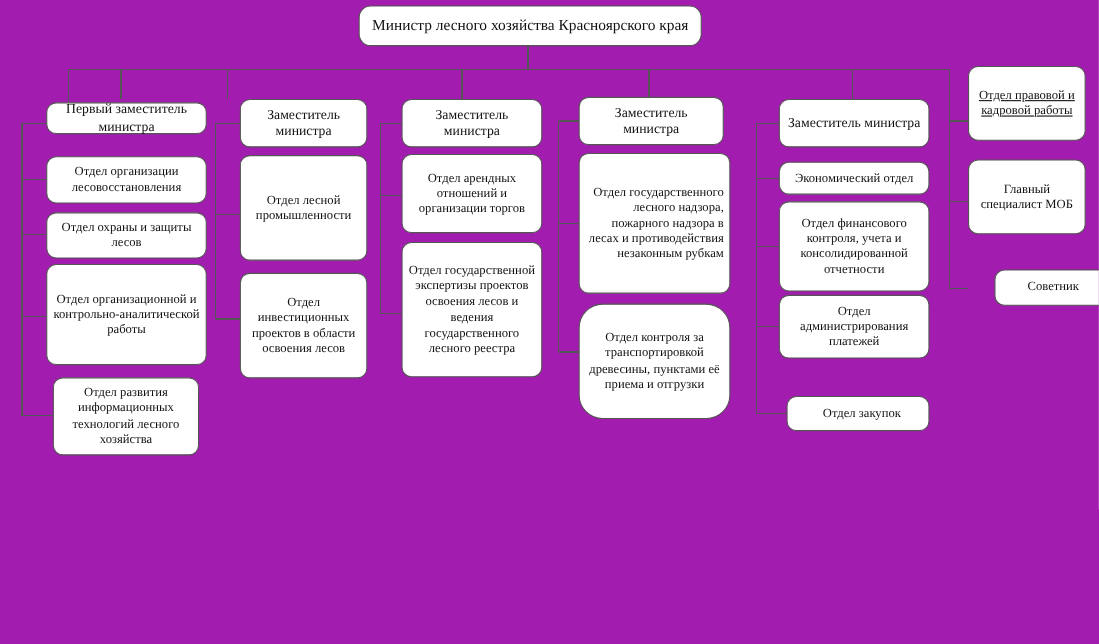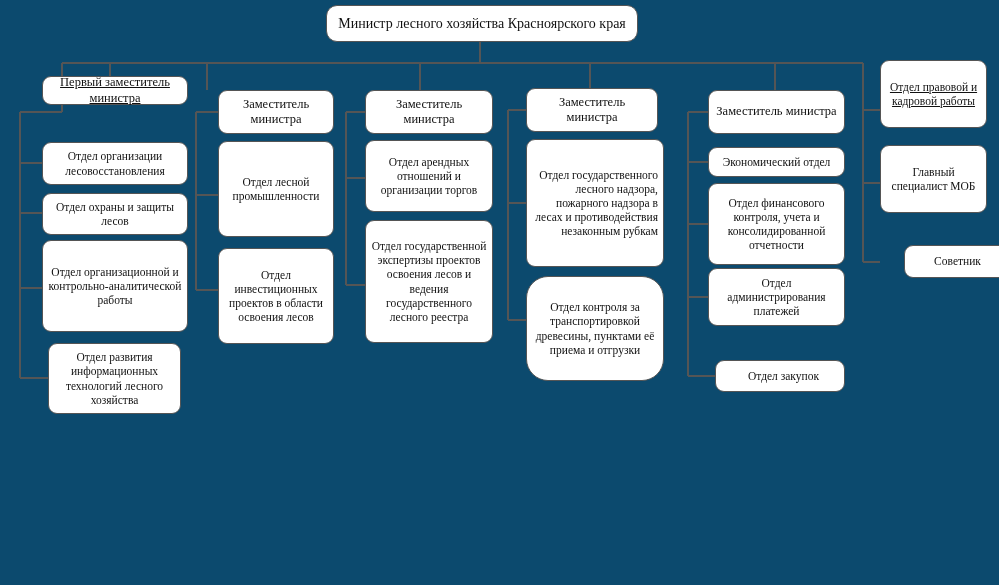--- a/index.html
+++ b/index.html
@@ -5,21 +5,21 @@
 <style>
   html, body {
     margin: 0;
     padding: 0;
     background: #ffffff;
   }
   #chart-root {
     position: relative;
     width: 999px;
     height: 585px;
-    background: #0c4a6e;
+    background: #a21caf;
     font-family: "Liberation Serif", "DejaVu Serif", serif;
     overflow: hidden;
   }
   #connector-layer {
     position: absolute;
     left: 0;
     top: 0;
     width: 999px;
     height: 585px;
     pointer-events: none;
@@ -108,21 +108,21 @@
       <path d="M863,110 L880,110"></path>
       <path d="M863,183 L880,183"></path>
       <path d="M863,262 L880,262"></path>
     </g>
   </svg>
 
   <div class="node node-root" style="left:326px; top:5px; width:312px; height:37px;">
     <span>Министр лесного хозяйства Красноярского края</span>
   </div>
 
-  <div class="node node-l1" style="left:42px; top:76px; width:146px; height:29px;text-decoration:underline;">
+  <div class="node node-l1" style="left:42px; top:93px; width:146px; height:29px;">
     <span>Первый заместитель министра</span>
   </div>
   <div class="node node-l2" style="left:42px; top:142px; width:146px; height:43px;">
     <span>Отдел организации лесовосстановления</span>
   </div>
   <div class="node node-l2" style="left:42px; top:193px; width:146px; height:42px;">
     <span>Отдел охраны и защиты лесов</span>
   </div>
   <div class="node node-l2" style="left:42px; top:240px; width:146px; height:92px;">
     <span>Отдел организационной и контрольно-аналитической работы</span>

